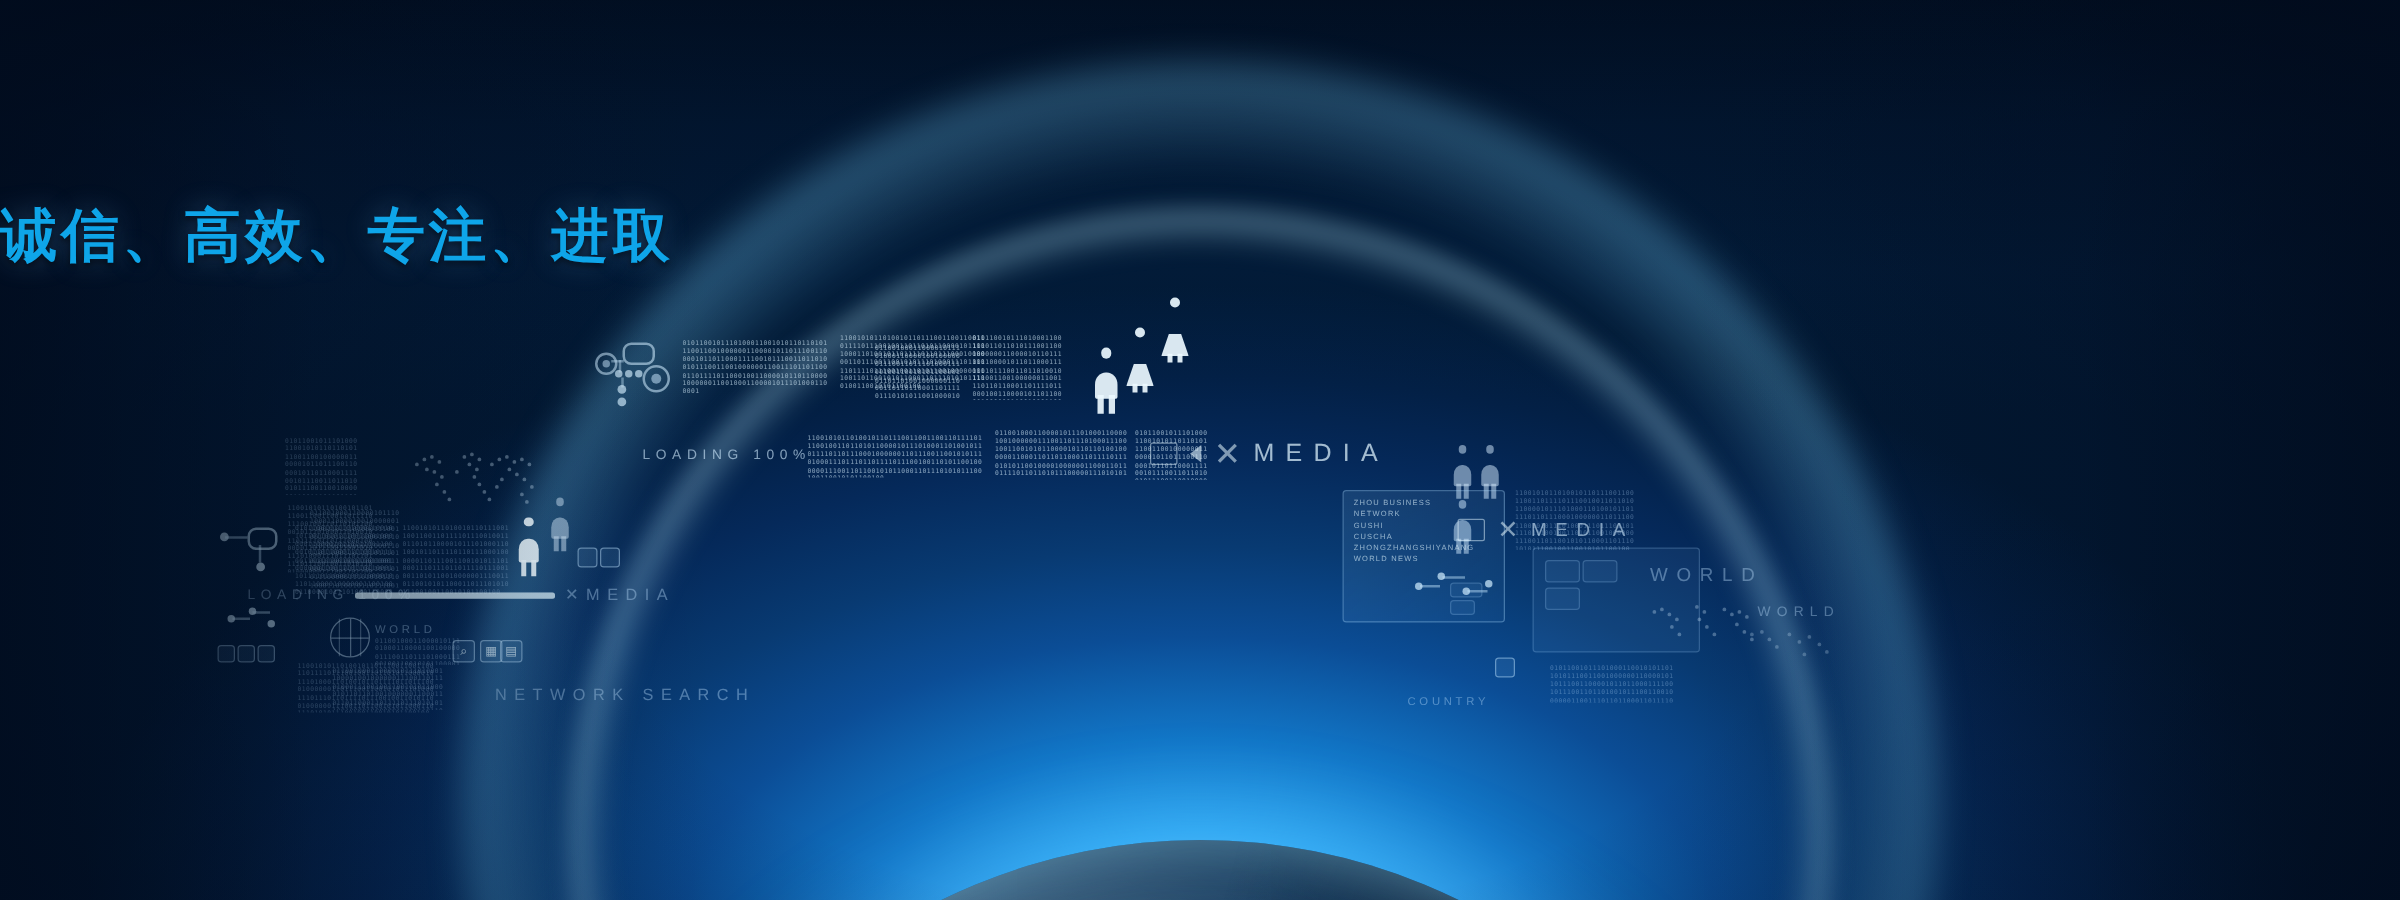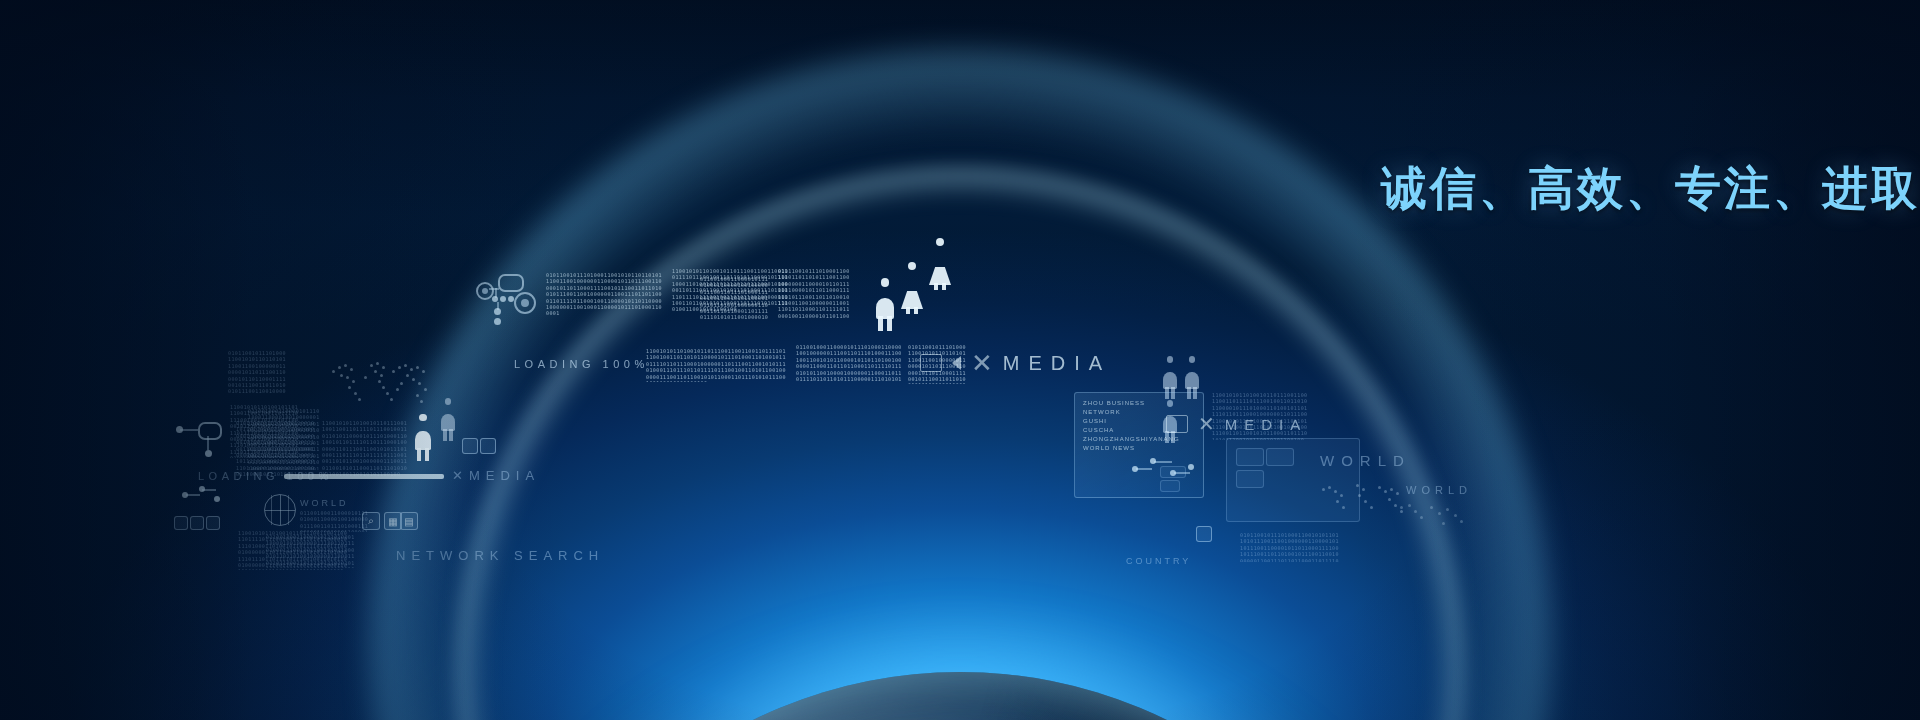--- a/index.html
+++ b/index.html
@@ -79,25 +79,25 @@
       linear-gradient(105deg, rgba(0,0,0,0) 42%, rgba(3,14,32,.52) 70%, rgba(2,10,26,.85) 100%),
       radial-gradient(circle at 50% 50%, rgba(0,0,0,0) 72%, rgba(2,12,30,.55) 92%, rgba(1,8,22,.9) 100%);
   }
   .rim{
     position:absolute;inset:-2px;border-radius:50%;
     box-shadow:inset 0 0 46px 10px rgba(150,225,255,.42), 0 0 24px 4px rgba(130,215,255,.5);
   }
 
   
   .headline{
-    position:absolute;left:0;right:0;top:158px;
-    text-align:right;
+    position:absolute;left:0;right:14px;top:158px;
+    text-align:left;
     font-size:46px;
     letter-spacing:3px;
-    color:#7dd3fc;
+    color:#0ea5e9;
     font-weight:700;
     text-shadow:0 2px 5px rgba(0,0,0,.55), 0 0 22px rgba(120,190,255,.30);
     font-family:"DejaVu Sans","Liberation Sans",sans-serif;
     white-space:nowrap;
   }
   .hud-label{
     font-size:11px;letter-spacing:4.5px;
     color:rgba(210,235,255,.62);
     font-family:"Liberation Sans",sans-serif;
     white-space:nowrap;

